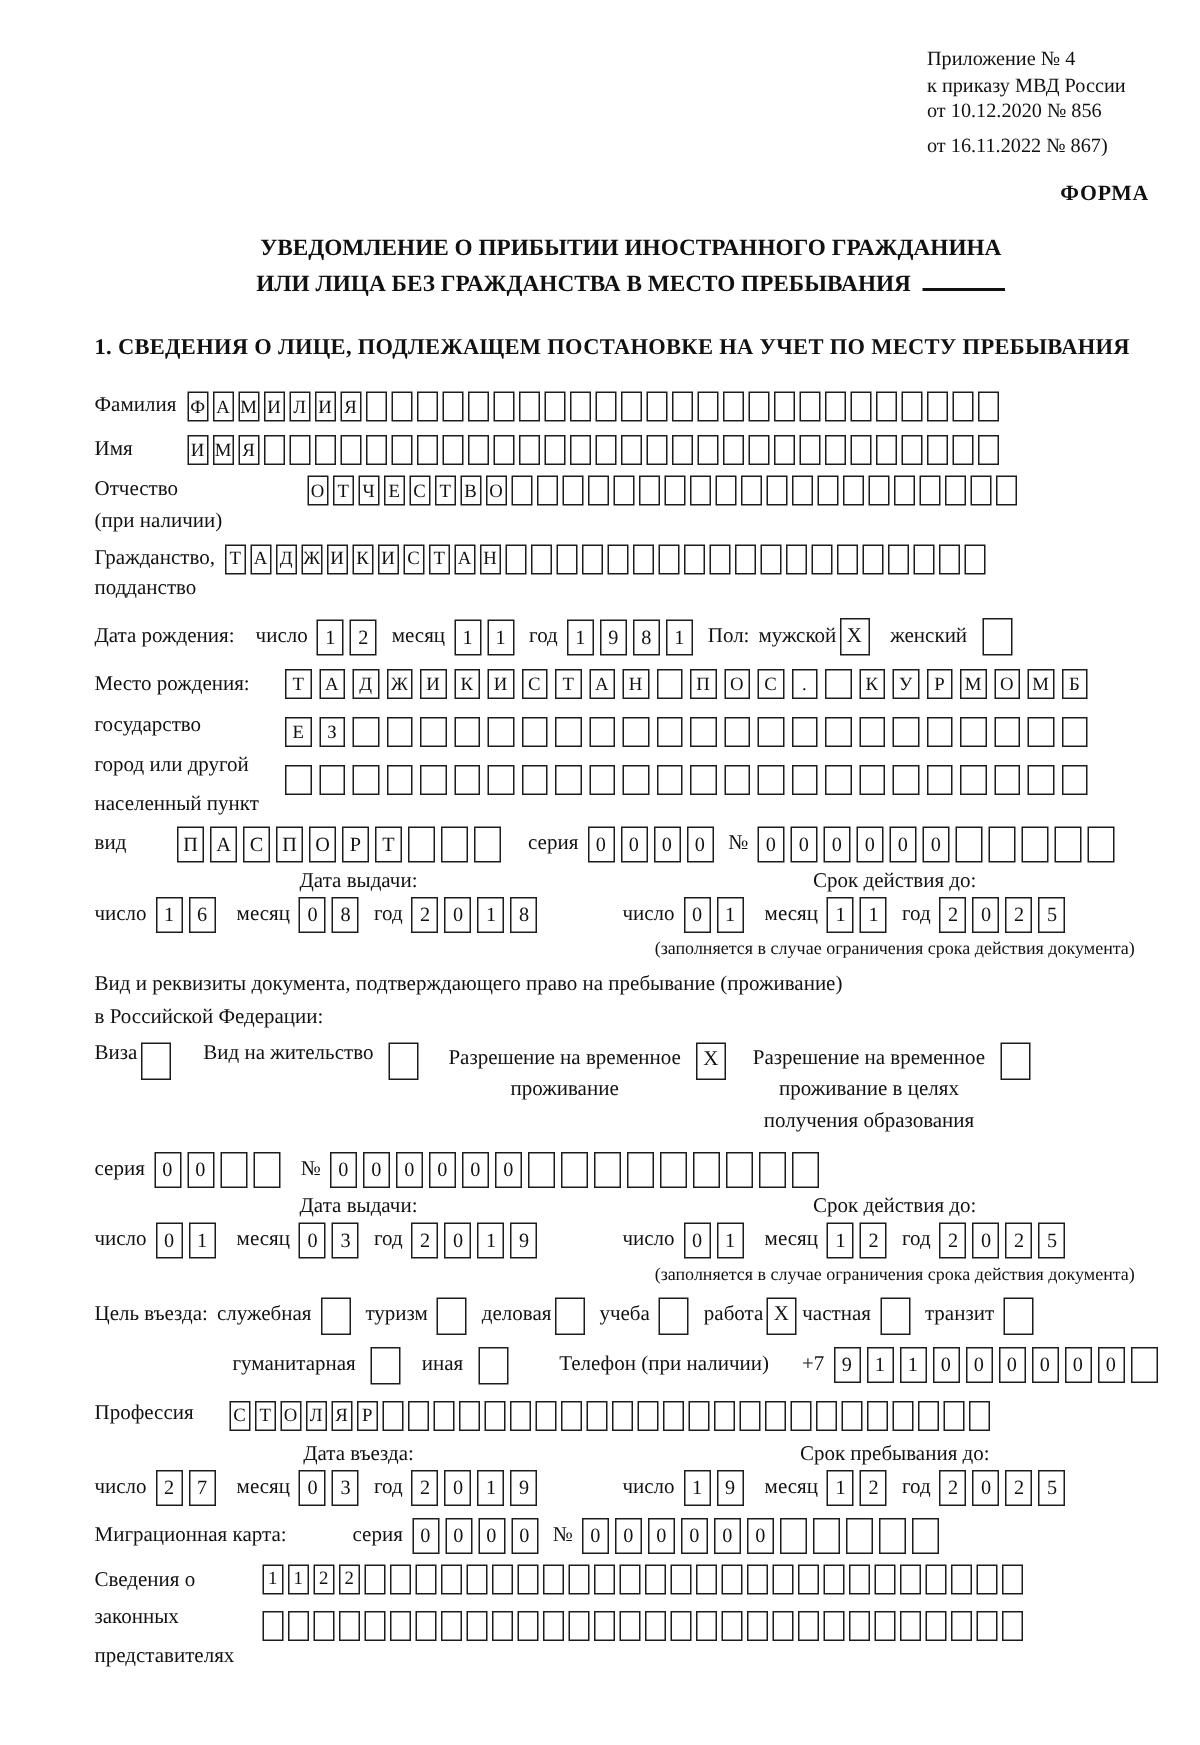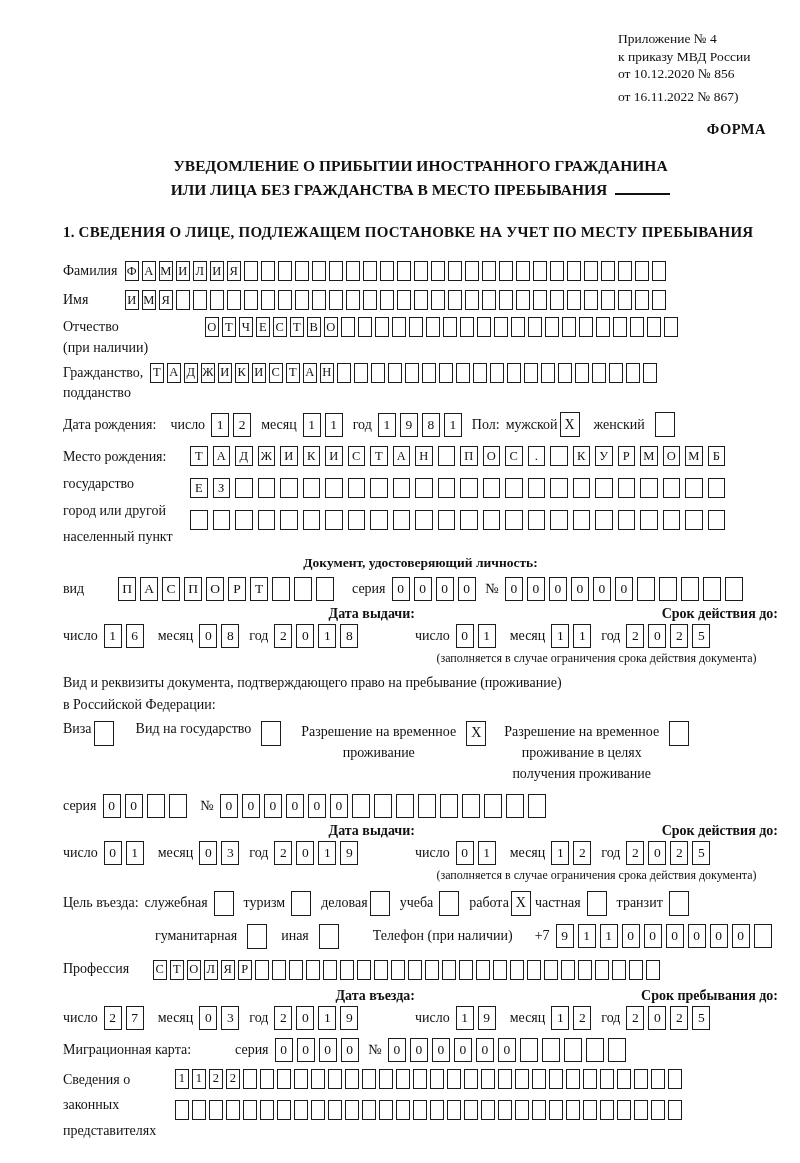--- a/index.html
+++ b/index.html
@@ -48,21 +48,21 @@
   .bp-wrap { display: flex; align-items: flex-start; }
   .bp-labels { width: 127px; flex: none; line-height: 1.9; }
   .bp-rows .frow { margin-bottom: 8px; }
 
   .doc-heading { text-align: center; font-weight: bold; font-size: 13.5px; margin: 4px 0 6px; }
 
   .dates-block { display: flex; margin-top: 2px; }
   .dcol { }
   .dcol-left { width: 352px; flex: none; }
   .dcol-right { flex: 1; }
-  .dcol .dlabel { text-align: right; font-size: 14px; margin-bottom: 2px; font-weight: bold; }
+  .dcol .dlabel { text-align: center; font-size: 14px; margin-bottom: 2px; }
   .dategroup { display: flex; align-items: center; }
   .note { font-size: 12px; text-align: center; margin-top: 3px; white-space: nowrap; }
 
   .intro { line-height: 1.6; margin-top: 6px; }
 
   .permits { display: flex; align-items: flex-start; margin-top: 4px; }
   .opt { display: flex; align-items: flex-start; }
   .opt .checkbox { margin-top: 0; }
   .opt-multi { text-align: center; line-height: 1.5; }
 
@@ -367,21 +367,20 @@
               <span class="cell"></span>
               <span class="cell"></span>
               <span class="cell"></span>
               <span class="cell"></span>
               <span class="cell"></span>
             </span>
           </div>
       </div>
     </div>
 
-    <div class="doc-heading">Документ, удостоверяющий личность:</div>
 
     <div class="frow">
       <span class="lblcol" style="width:55px">вид</span>
       <span class="cells cell-d">
           <span class="cell">П</span>
           <span class="cell">А</span>
           <span class="cell">С</span>
           <span class="cell">П</span>
           <span class="cell">О</span>
           <span class="cell">Р</span>
@@ -465,35 +464,35 @@
       <div>Вид и реквизиты документа, подтверждающего право на пребывание (проживание)</div>
       <div>в Российской Федерации:</div>
     </div>
 
     <div class="permits">
       <div class="opt">
         <span class="lbl" style="margin-right:2px">Виза</span>
         <span class="checkbox"></span>
       </div>
       <div class="opt" style="margin-left:22px">
-        <span class="lbl" style="margin-right:10px">Вид на государство</span>
+        <span class="lbl" style="margin-right:10px">Вид на жительство</span>
         <span class="checkbox"></span>
       </div>
       <div class="opt" style="margin-left:20px">
         <span class="opt-multi" style="margin-right:10px">
           <div>Разрешение на временное</div>
           <div>проживание</div>
         </span>
         <span class="checkbox">X</span>
       </div>
       <div class="opt" style="margin-left:18px">
         <span class="opt-multi" style="margin-right:10px">
           <div>Разрешение на временное</div>
           <div>проживание в целях</div>
-          <div>получения проживание</div>
+          <div>получения образования</div>
         </span>
         <span class="checkbox"></span>
       </div>
     </div>
 
     <div class="frow" style="margin-top:10px">
       <span class="lbl">серия</span>
       <span class="cells cell-d">
           <span class="cell">0</span>
           <span class="cell">0</span>

